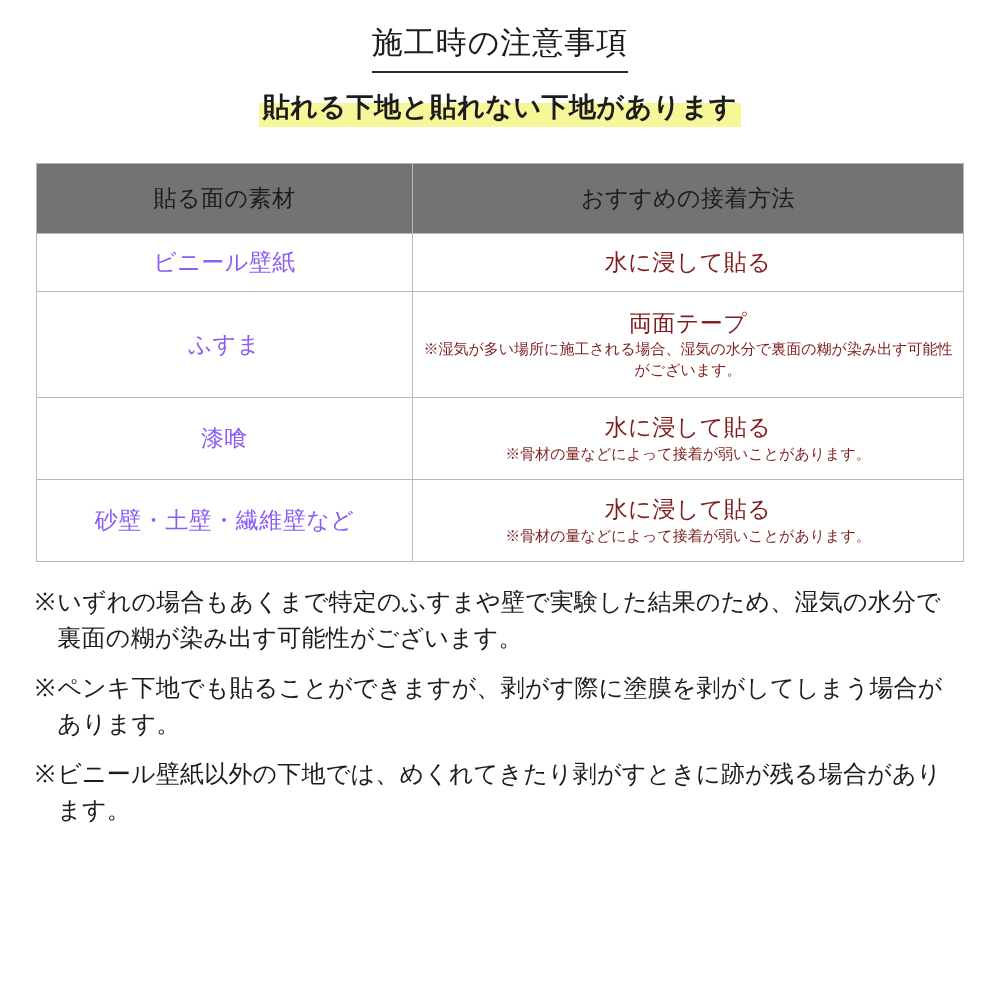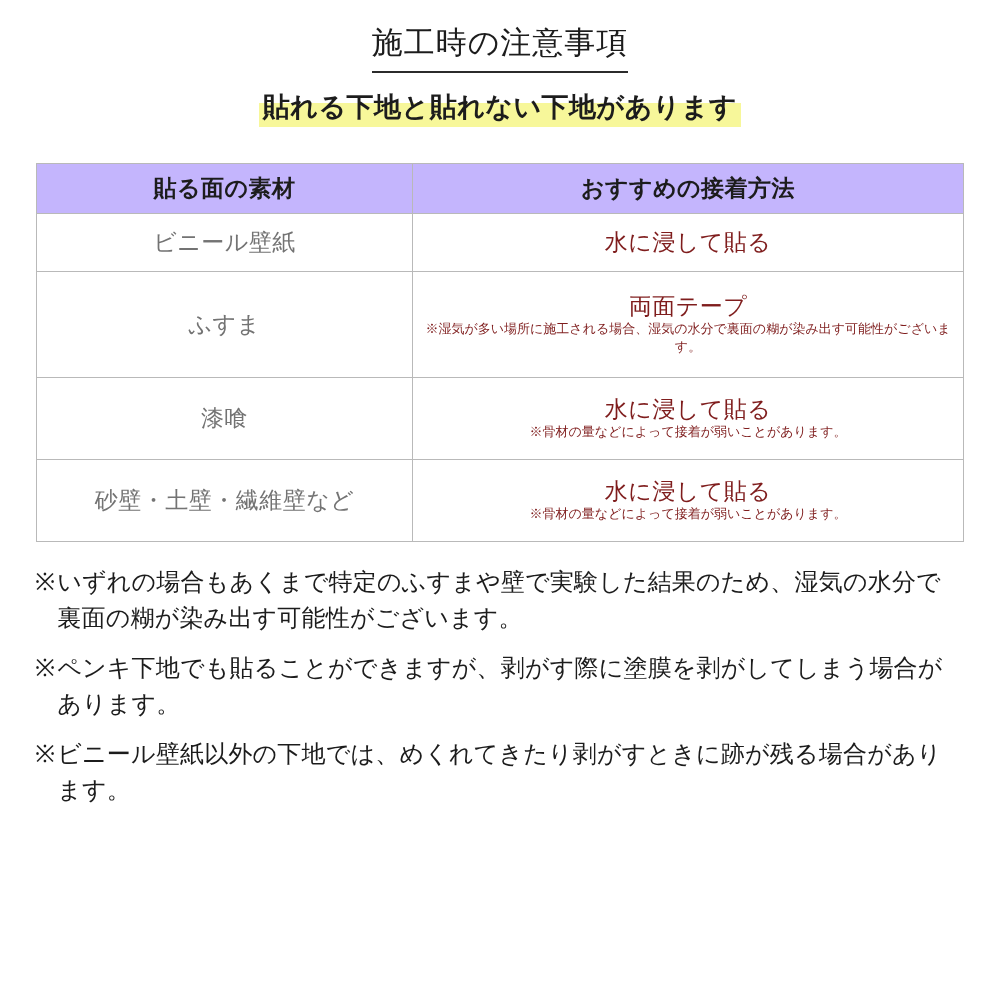--- a/index.html
+++ b/index.html
@@ -63,51 +63,50 @@
     table-layout: fixed;
   }
   table.spec th, table.spec td {
     border: 1px solid #b9b9b9;
     text-align: center;
     vertical-align: middle;
     padding: 6px 8px;
     box-sizing: border-box;
   }
   table.spec th {
-    background: #c4b5fd;
-    font-weight: 700;
+    background: #737373;
+    font-weight: 400;
     font-size: 23px;
-    height: 50px;
+    height: 70px;
     color: #1c1c1c;
     letter-spacing: 0.5px;
   }
   .col-mat { width: 376px; }
   .col-how { width: auto; }
 
   td.mat {
     font-size: 23px;
     letter-spacing: 0.5px;
-    color: #737373;
+    color: #8b5cf6;
   }
   td.how {
     font-size: 23px;
     letter-spacing: 0.5px;
     color: #7f1d1d;
     line-height: 1.32;
   }
   td.how .main {
     display: block;
   }
   td.how .note {
     display: block;
-    font-size: 13px;
+    font-size: 15px;
     line-height: 1.42;
     margin-top: 0;
     letter-spacing: 0;
-    font-family: Liberation Mono, monospace;
   }
   .row-h1 { height: 58px; }
   .row-h2 { height: 106px; }
   .row-h3 { height: 82px; }
   .row-h4 { height: 58px; }
   .row-h5 { height: 82px; }
 
   
   .notes {
     margin: 22px auto 0 auto;

